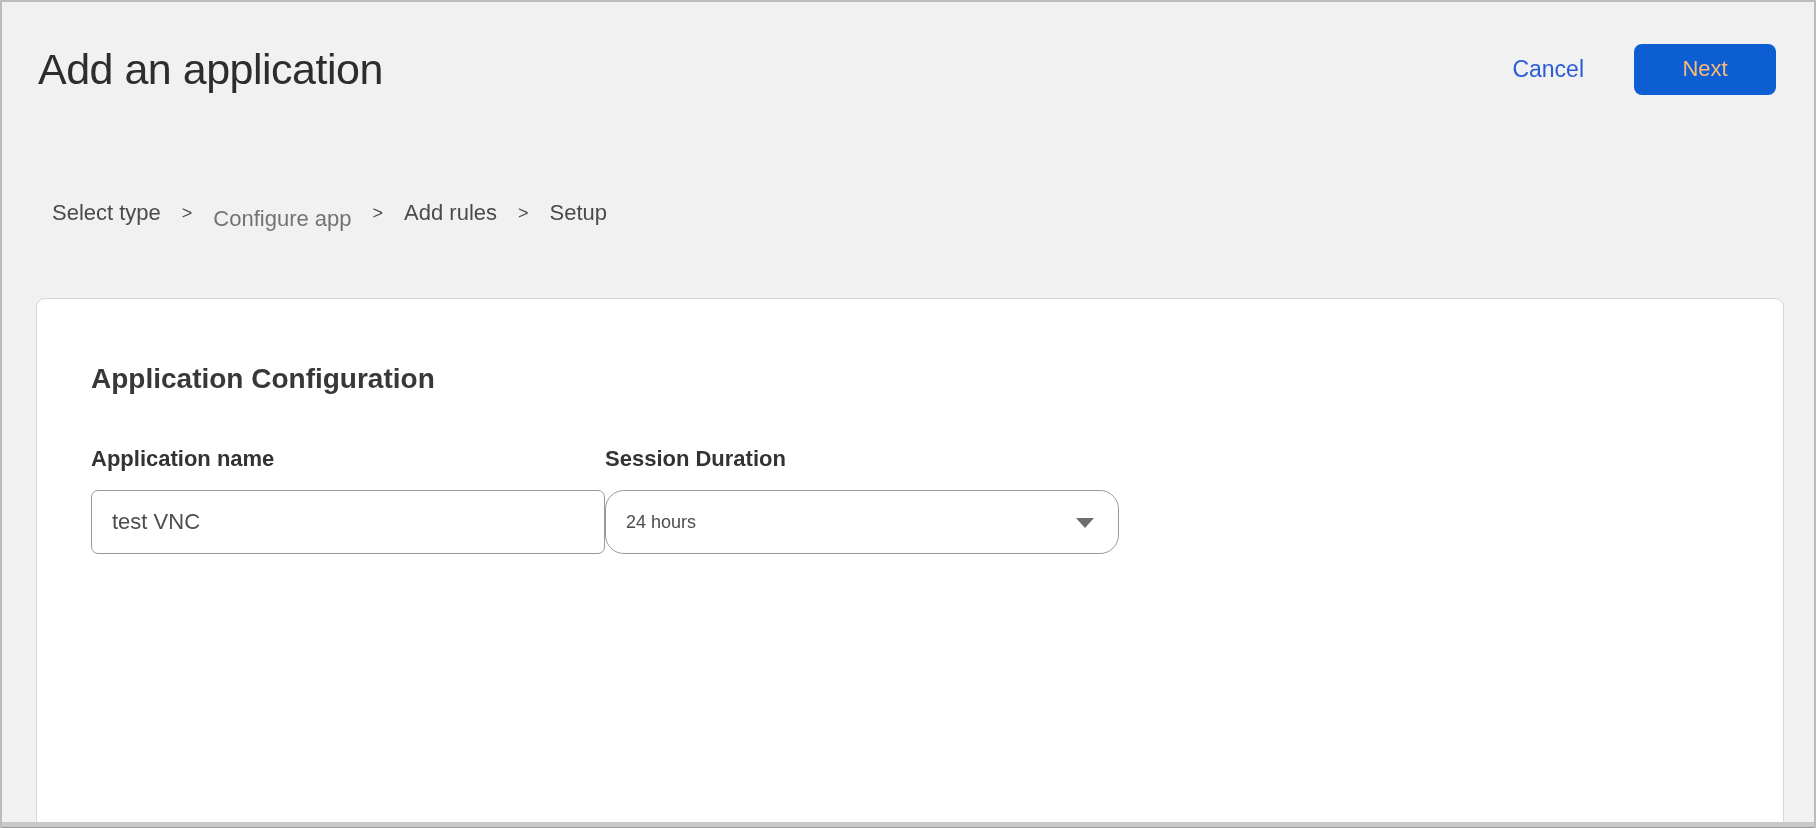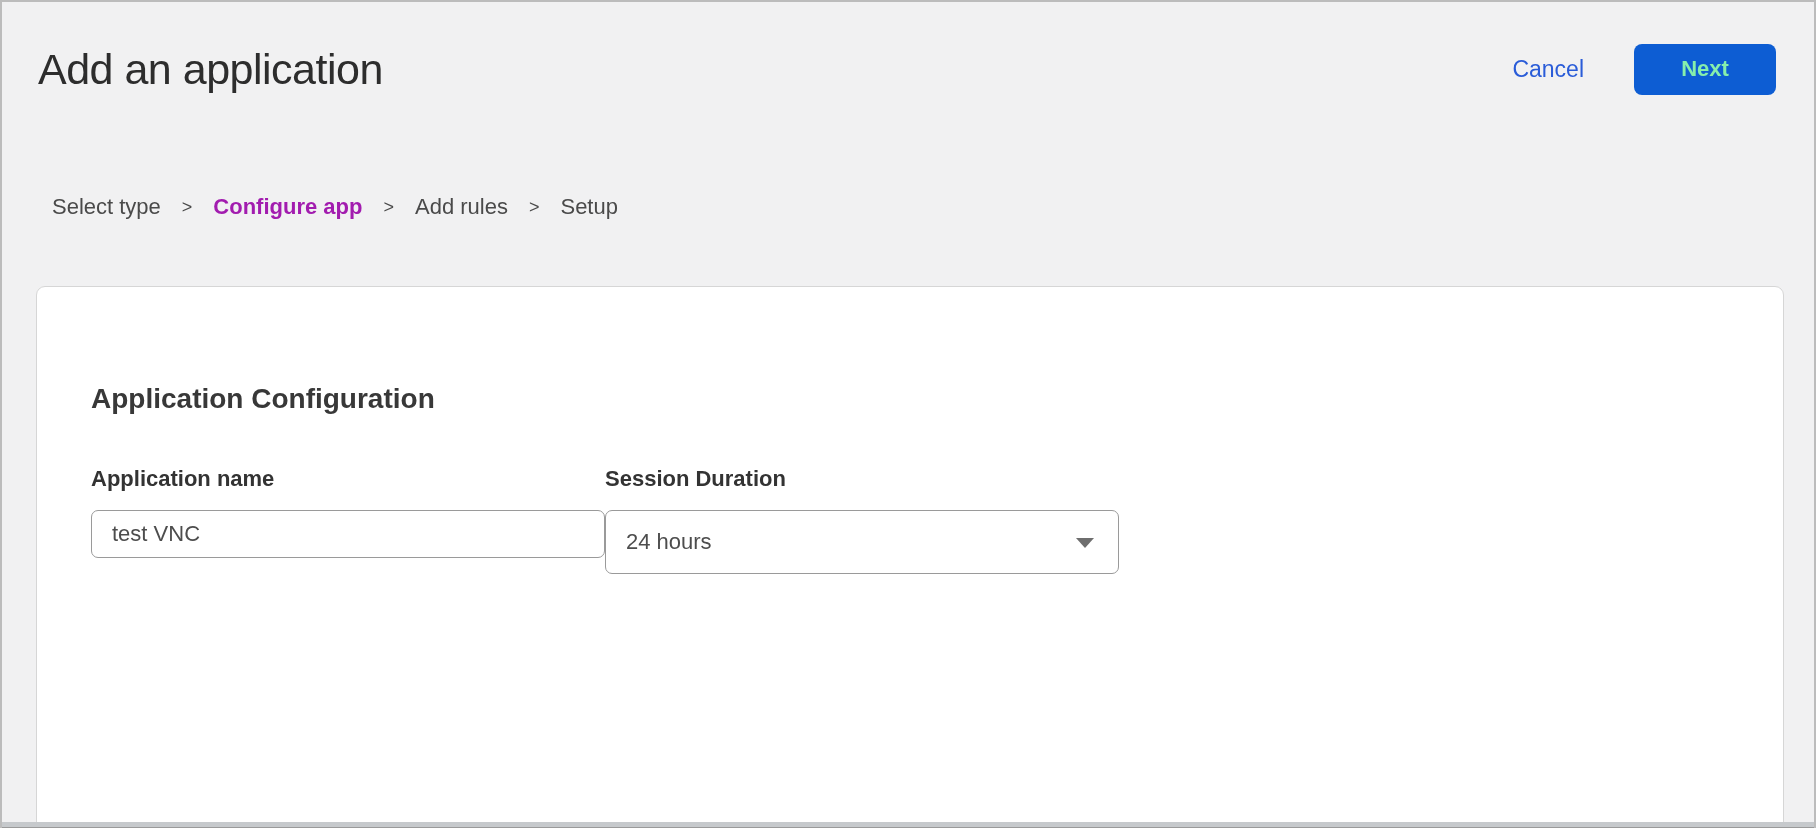--- a/index.html
+++ b/index.html
@@ -36,76 +36,75 @@
   }
   .cancel-link {
     color: #2a5cd8;
     font-size: 23px;
     cursor: pointer;
     margin-right: 50px;
     line-height: 28px;
   }
   .next-button {
     background: #0d5dd3;
-    color: #86efac;
+    color: #fdba74;
     font-size: 22px;
     font-family: inherit;
     border: none;
     border-radius: 8px;
     width: 142px;
     height: 51px;
     cursor: pointer;
-    font-weight: bold;
   }
   
   .breadcrumb {
     margin: 96px 0 0 50px;
     font-size: 22px;
     color: #4a4a4a;
     display: flex;
     align-items: center;
   }
   .crumb { cursor: pointer; line-height: 26px; }
-  .crumb.active { font-weight: 700; color: #a21caf; }
+  .crumb.active { font-weight: 400; color: #737373; margin-top: 12px; }
   .crumb-sep {
     margin: 0 21px;
     font-size: 18px;
     color: #4a4a4a;
   }
   
   .card {
     margin: 66px 34px 0 34px;
     width: 1748px;
     height: 580px;
     background: #ffffff;
     border: 1px solid #d6d6d6;
     border-radius: 9px;
   }
-  .card-inner { padding: 95px 32px 0 54px; }
+  .card-inner { padding: 63px 32px 0 54px; }
   .section-heading {
     font-size: 28px;
     font-weight: 700;
     color: #383838;
     line-height: 34px;
   }
   .form-row {
     display: flex;
     margin-top: 50px;
   }
   .field-label {
     display: block;
     font-size: 22px;
     font-weight: 700;
     color: #333333;
     line-height: 26px;
     margin-bottom: 18px;
   }
   .text-input {
     width: 514px;
-    height: 48px;
+    height: 64px;
     border: 1px solid #9a9a9a;
     border-radius: 7px;
     padding: 0 20px;
     font-size: 22px;
     font-family: inherit;
     color: #4d4d4d;
     background: #ffffff;
     outline: none;
   }
   .text-input::placeholder { color: #9e9e9e; }
@@ -113,26 +112,26 @@
     border: 2px solid #8e3b3b;
     border-radius: 8px;
     box-shadow: 0 2px 3px rgba(142, 59, 59, 0.45);
   }
   
   .select-box {
     position: relative;
     width: 514px;
     height: 64px;
     border: 1px solid #9a9a9a;
-    border-radius: 7px;
+    border-radius: 19px;
     background: #ffffff;
     display: flex;
     align-items: center;
     padding: 0 56px 0 20px;
-    font-size: 22px;
+    font-size: 18px;
     color: #4d4d4d;
     cursor: pointer;
   }
   .triangle-icon {
     position: absolute;
     right: 24px;
     top: 50%;
     margin-top: -4px;
     width: 0; height: 0;
     border-left: 9px solid transparent;

